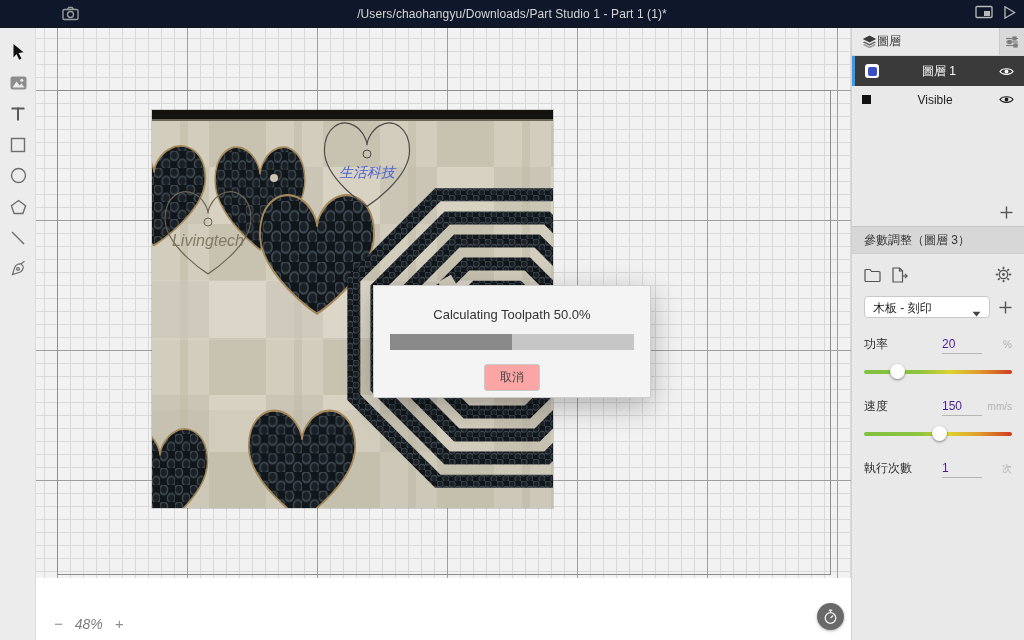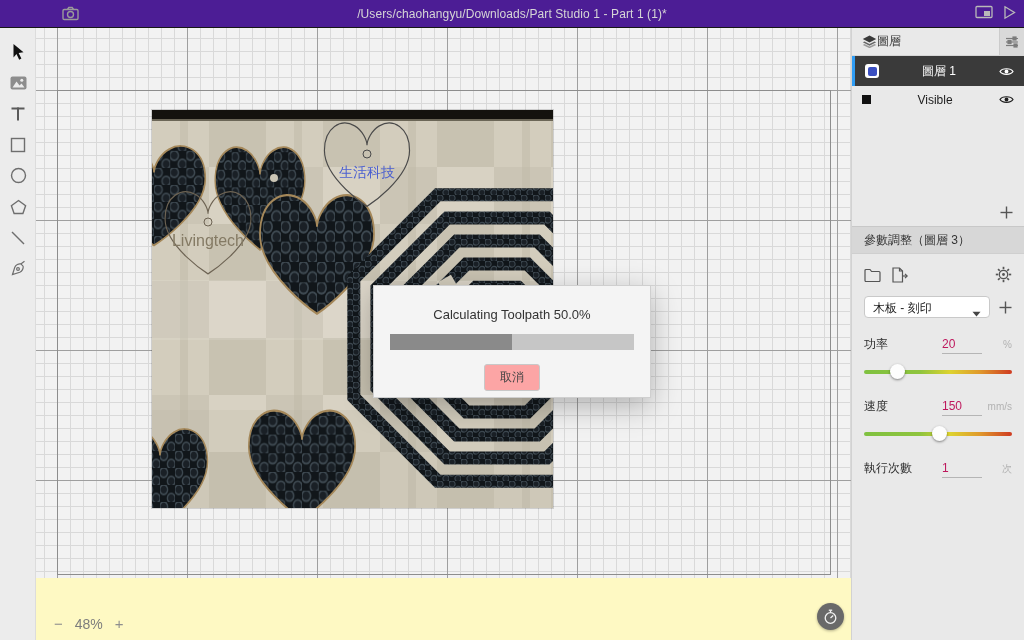--- a/index.html
+++ b/index.html
@@ -1,31 +1,31 @@
 <!DOCTYPE html>
 <html><head>
 <meta charset="utf-8">
 <style>
   * { margin:0; padding:0; box-sizing:border-box; }
   html,body { width:1024px; height:640px; overflow:hidden; font-family:"Liberation Sans", sans-serif; background:#dedede; }
   .app { position:relative; width:1024px; height:640px; }
 
   
-  .topbar { position:absolute; left:0; top:0; width:1024px; height:28px; background:#4c1d95; display:flex; align-items:center; border-bottom:1px solid #161616; }
+  .topbar { position:absolute; left:0; top:0; width:1024px; height:28px; background:#0f172a; display:flex; align-items:center; border-bottom:1px solid #161616; }
   .topbar .cam { position:absolute; left:62px; top:6px; color:#9a9a9a; }
   .topbar .title { flex:1; text-align:center; color:#d6d6d6; font-size:12px; letter-spacing:.1px; }
   .topbar .right-icons { position:absolute; right:8px; top:5px; display:flex; gap:10px; align-items:center; color:#b9b9b9; }
 
   
   .toolbar { position:absolute; left:0; top:28px; width:36px; bottom:0; background:#ececec; border-right:1px solid #dcdcdc; padding-top:8px; }
   .tool { width:36px; height:31px; display:flex; align-items:center; justify-content:center; color:#6e6e6e; cursor:pointer; }
   .tool.selected { color:#111; }
 
   
-  .canvas { position:absolute; left:36px; top:28px; width:815px; bottom:0; background:#fef9c3; overflow:hidden; }
+  .canvas { position:absolute; left:36px; top:28px; width:815px; bottom:0; background:#ffffff; overflow:hidden;font-style:italic; }
   .gridlayer { position:absolute; left:0; top:0; width:815px; height:550px; background-color:#f2f2f2;
     background-image:
       linear-gradient(to right, #9f9f9f 1px, transparent 1px),
       linear-gradient(to bottom, #9f9f9f 1px, transparent 1px),
       linear-gradient(to right, #d9d9d9 1px, transparent 1px),
       linear-gradient(to bottom, #d9d9d9 1px, transparent 1px);
     background-size:130px 130px,130px 130px,13px 13px,13px 13px;
     background-position:21px 62px,21px 62px,21px 62px,21px 62px; }
   .workarea { position:absolute; left:21px; top:62px; width:774px; height:485px; border:1px solid #8d8d8d; }
   .photo { position:absolute; left:116px; top:82px; width:401px; height:398px; box-shadow:0 0 0 1px rgba(0,0,0,.15); }
@@ -66,21 +66,21 @@
   .picons { display:flex; align-items:center; gap:10px; color:#555; }
   .picons .gear { margin-left:auto; cursor:pointer; }
   .preset-row { display:flex; align-items:center; margin-top:13px; }
   .preset { width:126px; height:22px; background:#fff; border:1px solid #c9c9c9; border-radius:4px; display:flex; align-items:flex-end; font-size:12px; color:#222; padding:0 8px; cursor:pointer; }
   .preset .caret { margin-left:auto; color:#444; }
   .preset-add { margin-left:auto; color:#555; cursor:pointer; }
 
   .pgroup { margin-top:18px; }
   .prow { display:flex; align-items:baseline; }
   .plabel { font-size:12px; color:#2e2e2e; }
-  .pvalue { margin-left:auto; width:40px; font-size:12px; color:#be185d; border-bottom:1px solid #b5b5b5; padding-bottom:2px; }
+  .pvalue { margin-left:auto; width:40px; font-size:12px; color:#4c1d95; border-bottom:1px solid #b5b5b5; padding-bottom:2px; }
   .punit { width:30px; text-align:right; font-size:10px; color:#b2b2b2; }
   .slider { position:relative; height:16px; margin-top:10px; cursor:pointer; }
   .strack { position:absolute; left:0; right:0; top:6px; height:4px; border-radius:2px;
     background:linear-gradient(90deg,#7fc140 0%,#8fc43e 38%,#ddd32f 58%,#e09a2c 78%,#cf3b22 100%); }
   .sthumb { position:absolute; top:0px; width:15px; height:15px; border-radius:50%; background:#fdfdfd; box-shadow:0 1px 2.5px rgba(0,0,0,.45); }
 
   svg { display:block; }
 </style>
 </head>
 <body>

